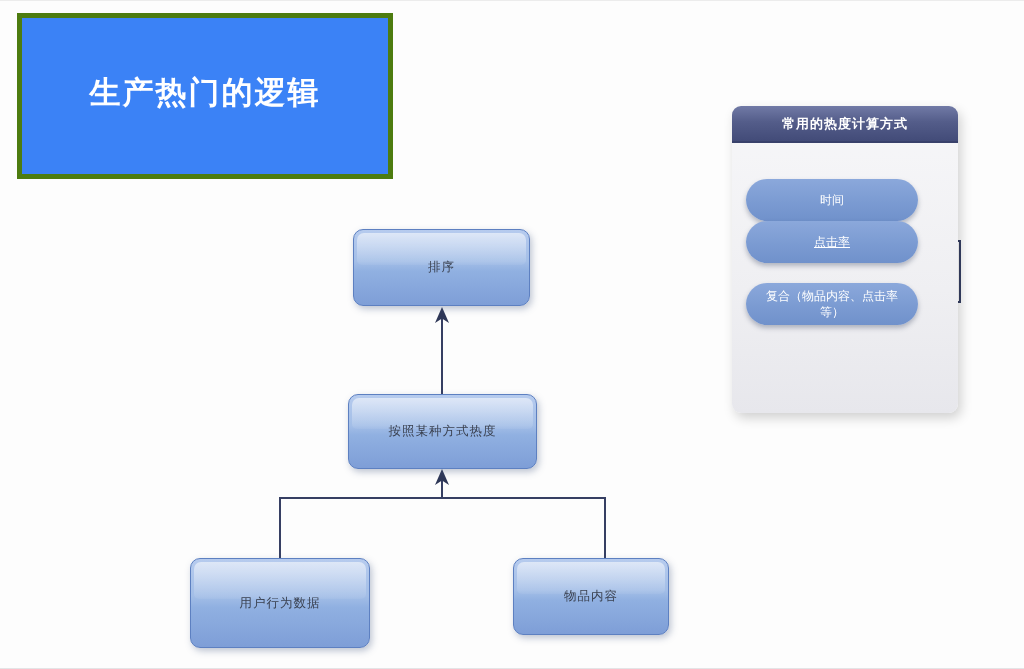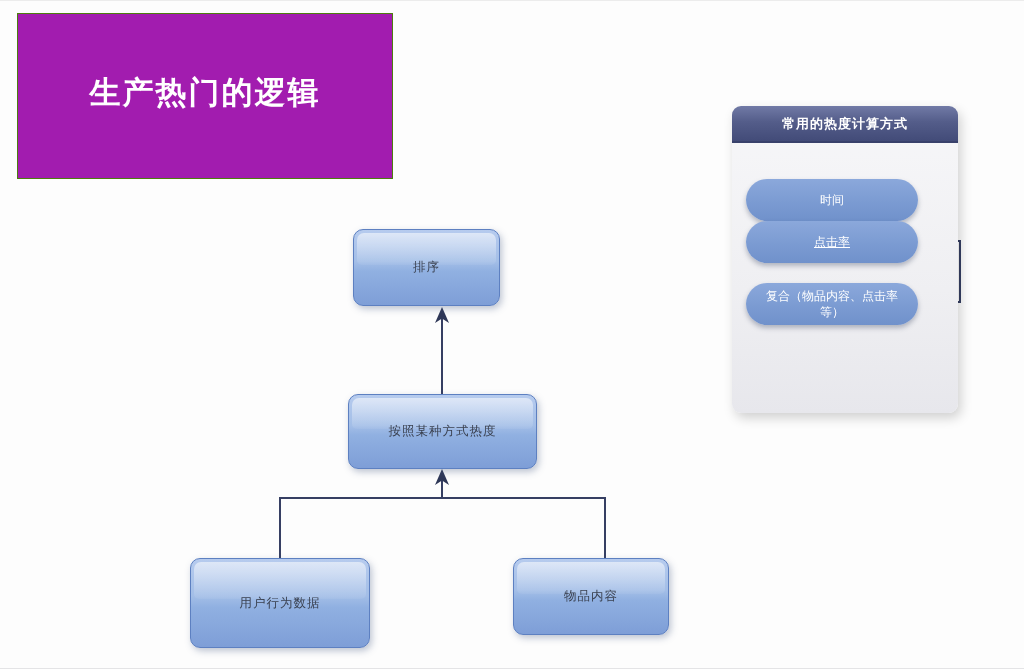--- a/index.html
+++ b/index.html
@@ -16,22 +16,22 @@
     width: 1024px; height: 669px;
     border-top: 1px solid #ececec;
     border-bottom: 1px solid #e4e4e6;
   }
 
   
   .title-box {
     position: absolute;
     left: 17px; top: 12px;
     width: 376px; height: 166px;
-    background: #a21caf;
-    border: 1px solid #4d7c0f;
+    background: #3b82f6;
+    border: 5px solid #4d7c0f;
     display: flex;
     align-items: center;
     justify-content: center;
   }
   .title-box .title-text {
     color: #ffffff;
     font-size: 31px;
     font-weight: bold;
     letter-spacing: 2px;
     margin-top: -6px;
@@ -54,21 +54,21 @@
   }
   .flow-node::before {
     content: "";
     position: absolute;
     left: 3px; right: 3px; top: 3px;
     height: 42%;
     border-radius: 7px 7px 5px 5px;
     background: linear-gradient(180deg, rgba(255,255,255,0.55), rgba(255,255,255,0.05));
     pointer-events: none;
   }
-  .node-sort      { left: 353px; top: 228px; width: 147px; height: 77px; }
+  .node-sort      { left: 353px; top: 228px; width: 177px; height: 77px; }
   .node-heat      { left: 348px; top: 393px; width: 189px; height: 75px; }
   .node-behavior  { left: 190px; top: 557px; width: 180px; height: 90px; }
   .node-content   { left: 513px; top: 557px; width: 156px; height: 77px; }
   .flow-node .node-label { position: relative; z-index: 2; }
 
   
   svg.connectors {
     position: absolute;
     left: 0; top: 0;
     width: 1024px; height: 669px;

